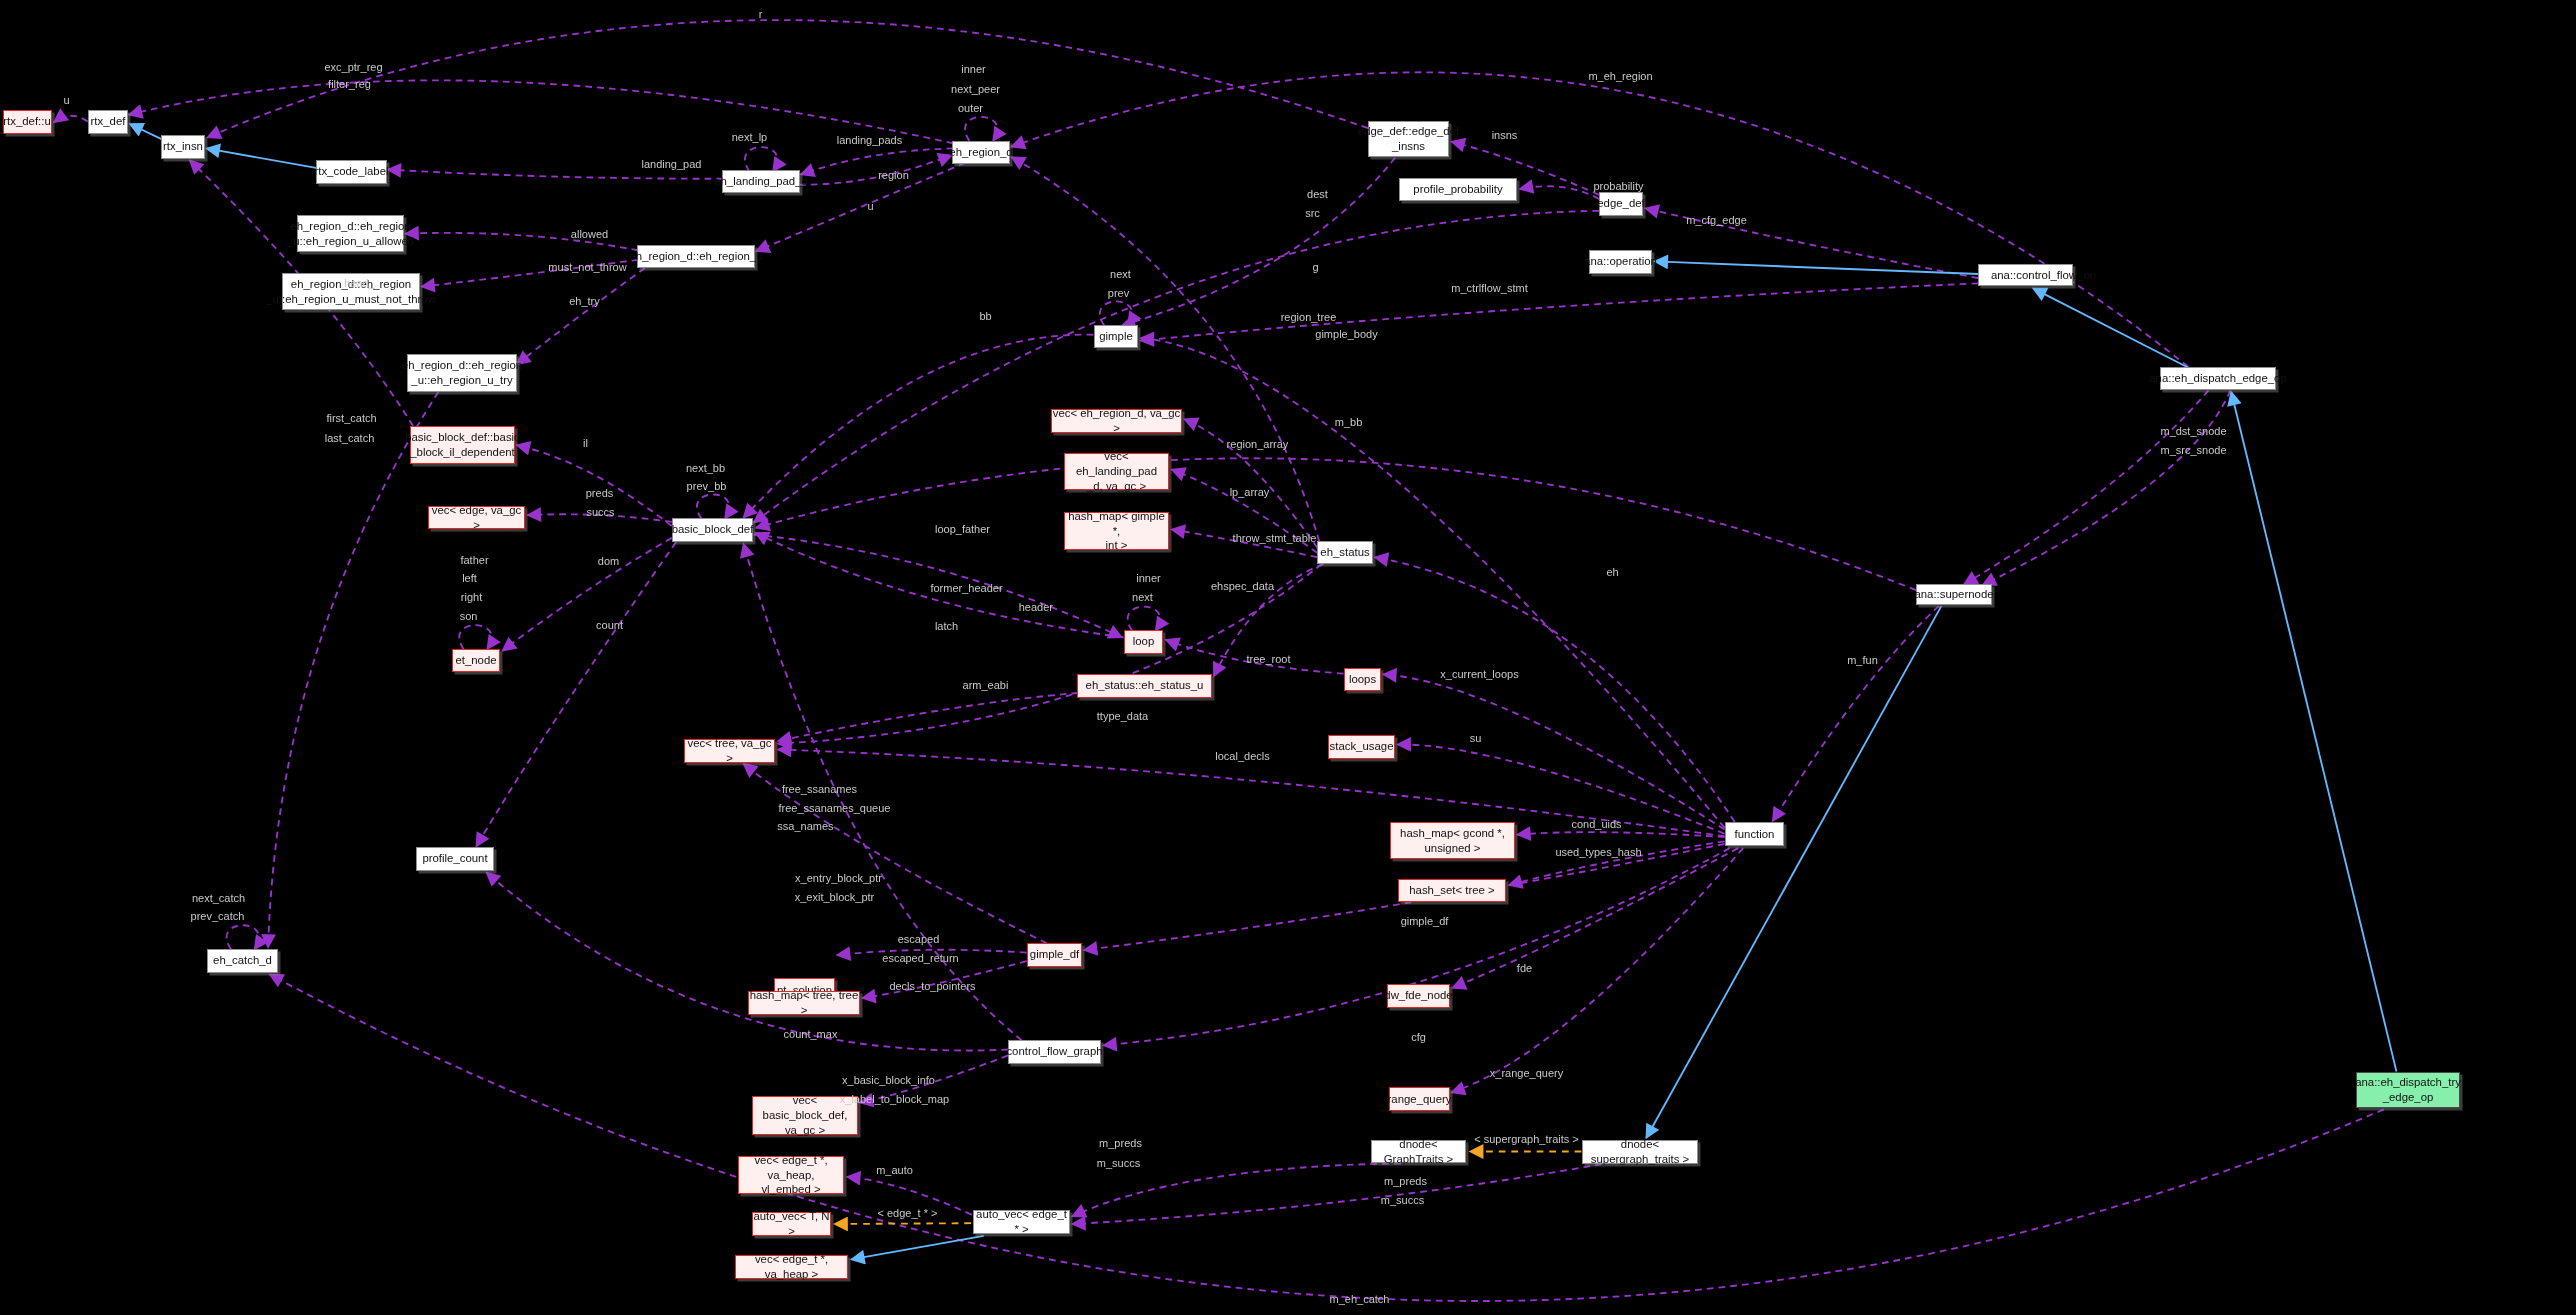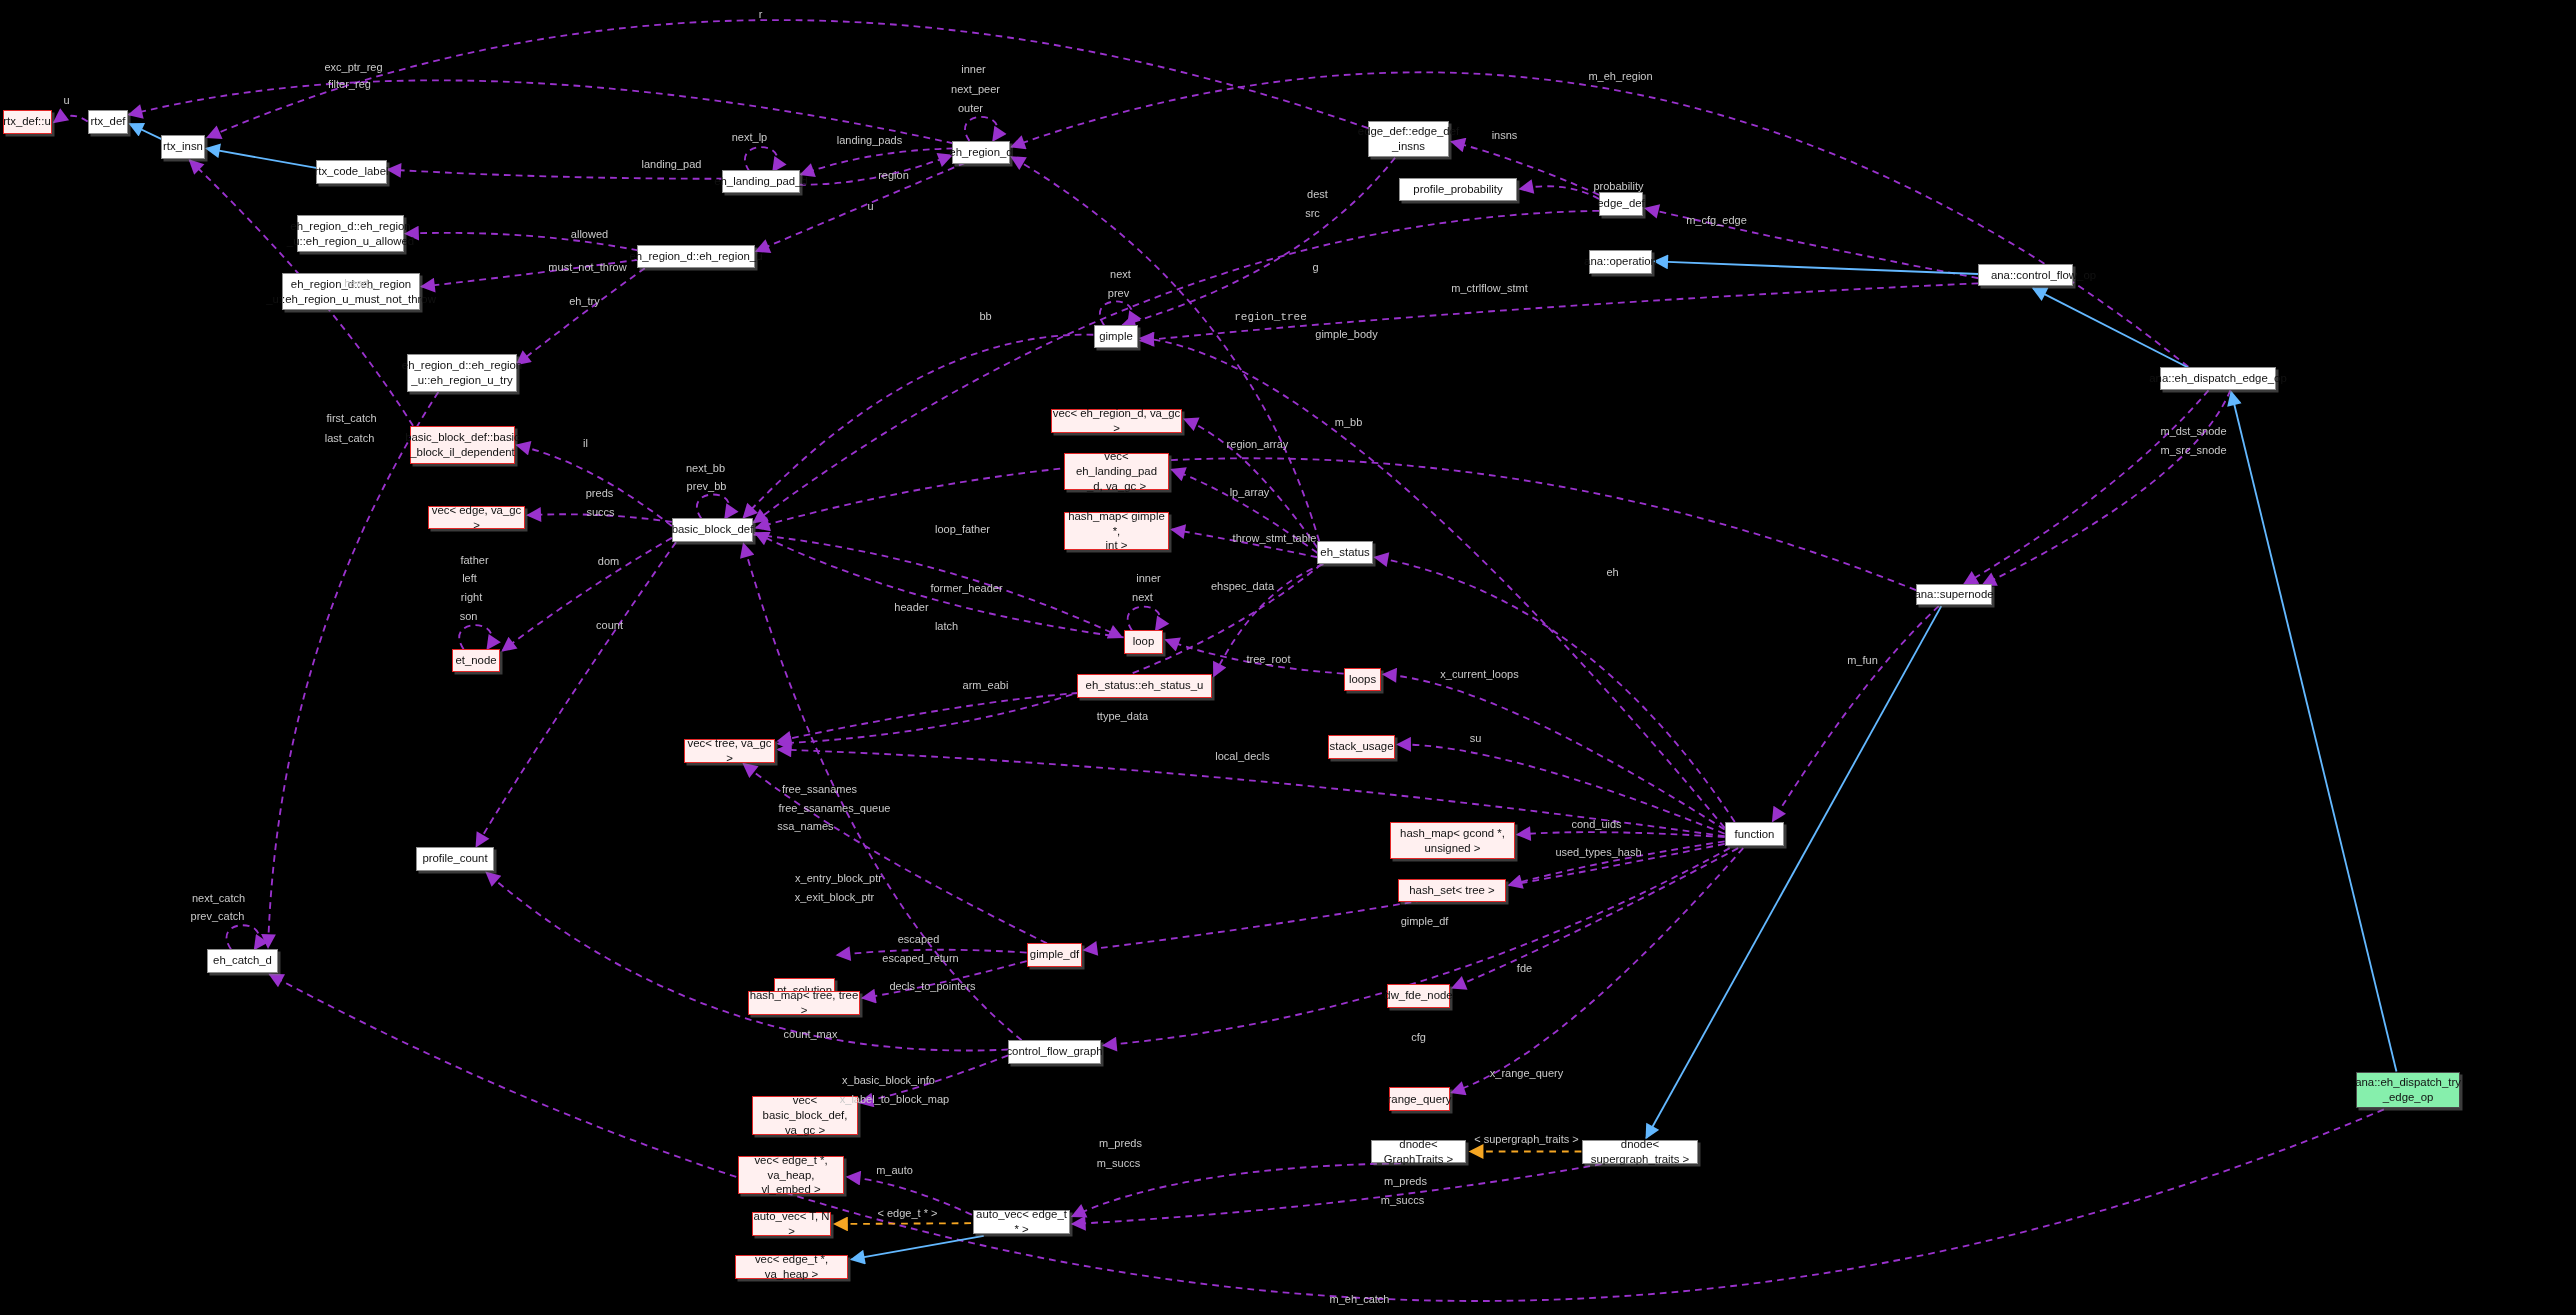--- a/index.html
+++ b/index.html
@@ -199,25 +199,25 @@
       <div class="edge-label" style="left: 475px; top: 554px;">father</div>
       <div class="edge-label" style="left: 470px; top: 572px;">left</div>
       <div class="edge-label" style="left: 472px; top: 591px;">right</div>
       <div class="edge-label" style="left: 469px; top: 610px;">son</div>
       <div class="edge-label" style="left: 610px; top: 619px;">count</div>
       <div class="edge-label" style="left: 963px; top: 523px;">loop_father</div>
       <div class="edge-label" style="left: 986px; top: 310px;">bb</div>
       <div class="edge-label" style="left: 1121px; top: 268px;">next</div>
       <div class="edge-label" style="left: 1119px; top: 287px;">prev</div>
       <div class="edge-label" style="left: 967px; top: 582px;">former_header</div>
-      <div class="edge-label" style="left: 912px; top: 601px;">header</div>
+      <div class="edge-label" style="left: 944px; top: 601px; text-align: right;">header</div>
       <div class="edge-label" style="left: 947px; top: 620px;">latch</div>
       <div class="edge-label" style="left: 1149px; top: 572px;">inner</div>
       <div class="edge-label" style="left: 1143px; top: 591px;">next</div>
-      <div class="edge-label" style="left: 1271px; top: 311px; font-family: Liberation Mono, monospace;">region_tree</div>
+      <div class="edge-label" style="left: 1309px; top: 311px;">region_tree</div>
       <div class="edge-label" style="left: 1347px; top: 328px;">gimple_body</div>
       <div class="edge-label" style="left: 1349px; top: 416px;">m_bb</div>
       <div class="edge-label" style="left: 1258px; top: 438px;">region_array</div>
       <div class="edge-label" style="left: 1250px; top: 486px;">lp_array</div>
       <div class="edge-label" style="left: 1275px; top: 532px;">throw_stmt_table</div>
       <div class="edge-label" style="left: 1243px; top: 580px;">ehspec_data</div>
       <div class="edge-label" style="left: 1269px; top: 653px;">tree_root</div>
       <div class="edge-label" style="left: 1480px; top: 668px;">x_current_loops</div>
       <div class="edge-label" style="left: 1123px; top: 710px;">ttype_data</div>
       <div class="edge-label" style="left: 986px; top: 679px;">arm_eabi</div>

